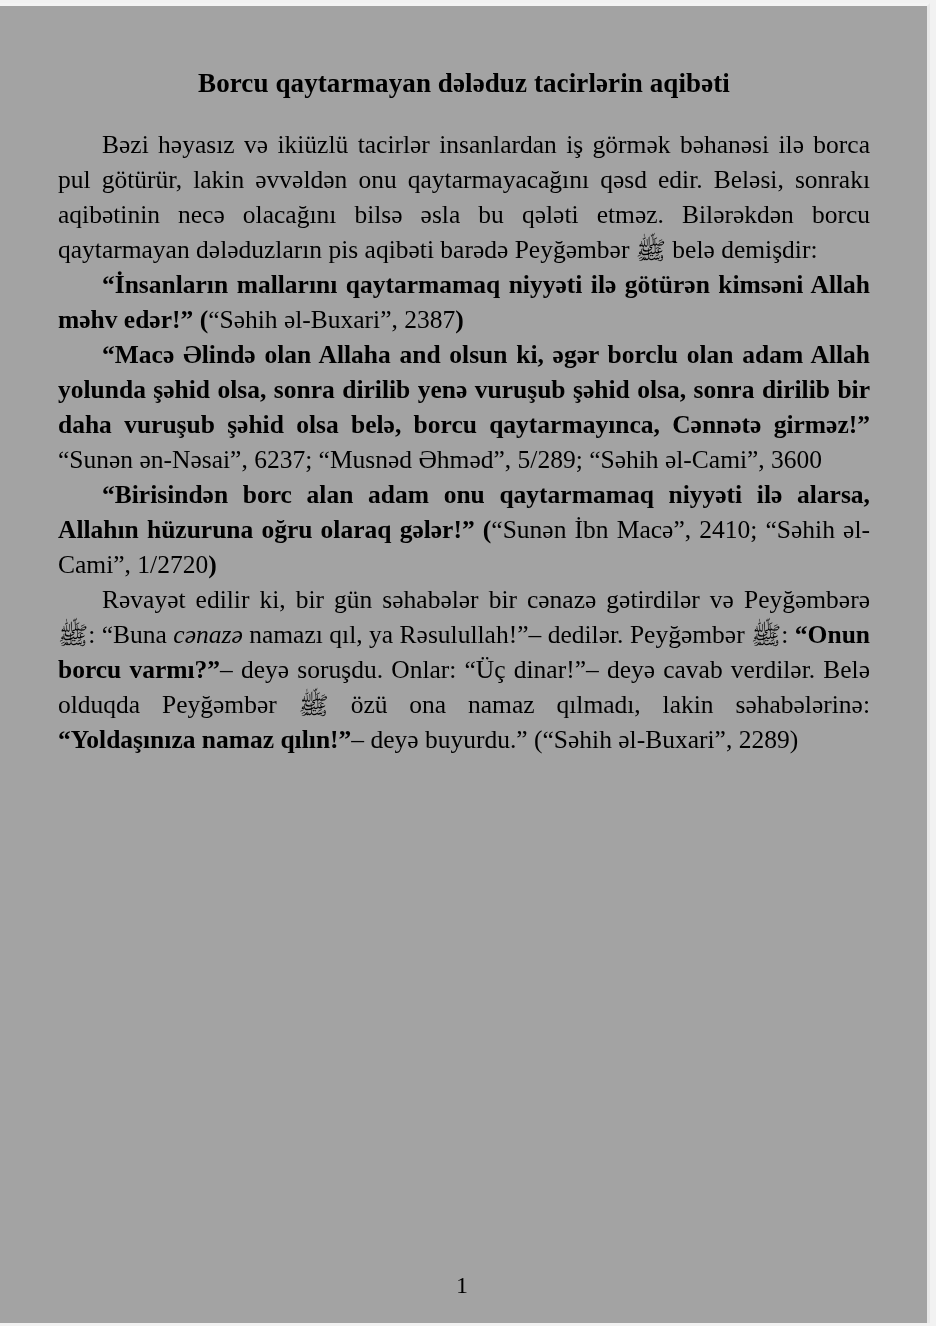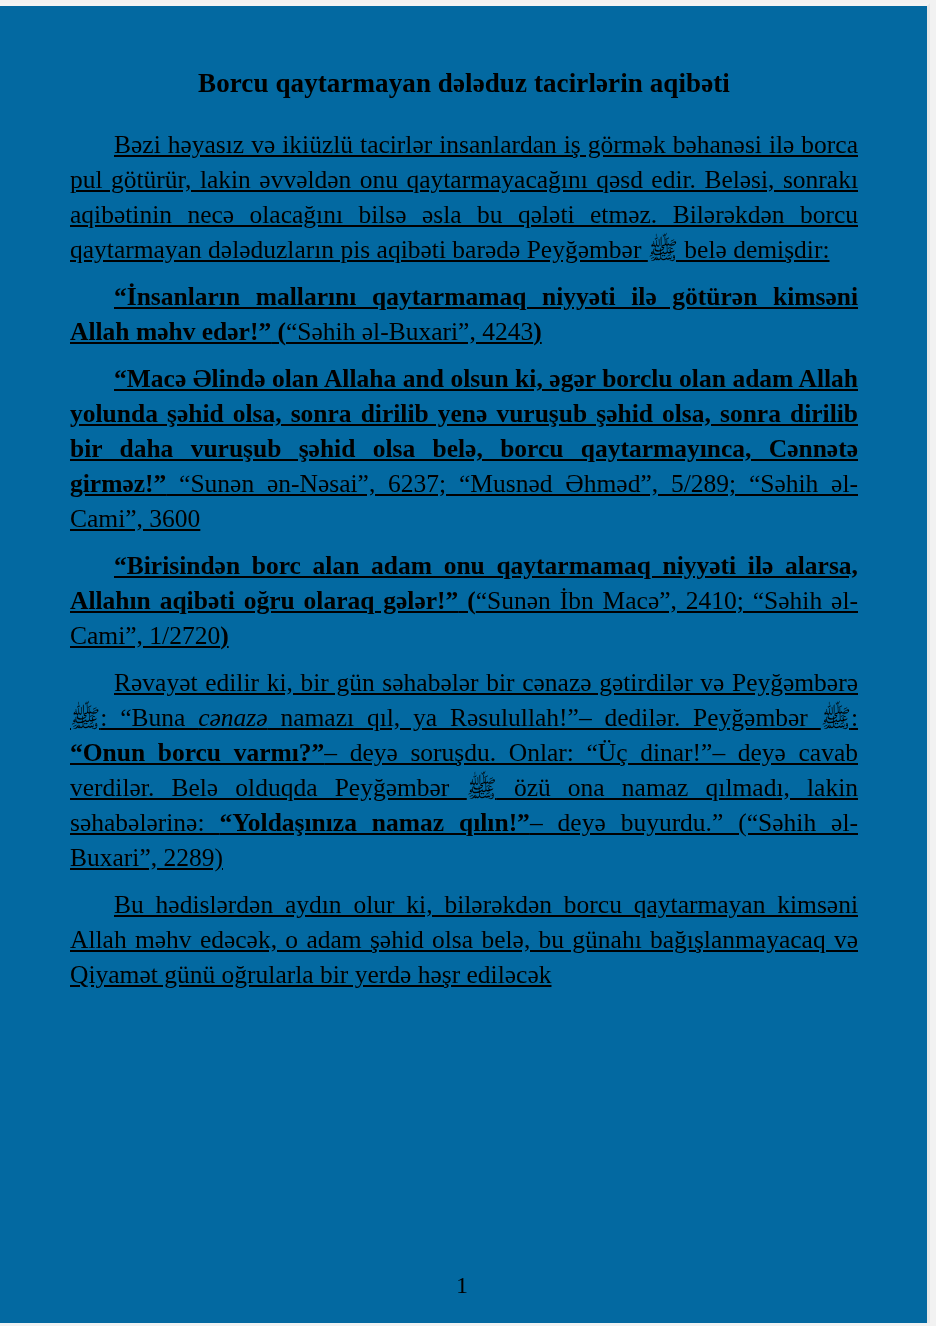--- a/index.html
+++ b/index.html
@@ -10,21 +10,21 @@
   body {
     width: 936px;
     height: 1326px;
     font-family: "Liberation Serif", "DejaVu Serif", serif;
   }
   .page {
     position: relative;
     width: 930px;
     height: 1320px;
     margin: 3px 0 0 0;
-    background: #0369a1;
+    background: #a3a3a3;
     border-right: 3px solid #e8e8e8;
     border-top: 3px solid #f4f4f4;
     box-sizing: border-box;
     overflow: hidden;
   }
   .content {
     padding: 62px 57px 0 58px;
   }
   .doc-title {
     text-align: center;
@@ -33,25 +33,24 @@
     letter-spacing: 0.1px;
     margin: 0 0 28px 0;
     color: #000;
     font-family: "Liberation Serif", "DejaVu Serif", serif;
   }
   .para {
     text-align: justify;
     text-justify: inter-word;
     font-size: 25.5px;
     line-height: 35px;
-    margin: 12px;
+    margin: 0;
     color: #000;
     text-indent: 44px;
     hyphens: none;
-    text-decoration: underline;
   }
   .q {
     font-weight: bold;
   }
   .cite {
     font-weight: normal;
   }
   .paren-bold {
     font-weight: bold;
   }
@@ -78,28 +77,27 @@
 </head>
 <body>
 
 <div class="page">
   <div class="content">
 
     <h1 class="doc-title">Borcu qaytarmayan dələduz tacirlərin aqibəti</h1>
 
     <p class="para"><span>Bəzi həyasız və ikiüzlü tacirlər insanlardan iş görmək bəhanəsi ilə borca pul götürür, lakin əvvəldən onu qaytarmayacağını qəsd edir. Beləsi, sonrakı aqibətinin necə olacağını bilsə əsla bu qələti etməz. Bilərəkdən borcu qaytarmayan dələduzların pis aqibəti barədə Peyğəmbər </span><span class="salawat">ﷺ</span><span> belə demişdir:</span></p>
 
-    <p class="para"><span class="q">“İnsanların mallarını qaytarmamaq niyyəti ilə götürən kimsəni Allah məhv edər!”</span><span class="paren-bold"> (</span><span class="cite">“Səhih əl-Buxari”, 4243</span><span class="paren-bold">)</span></p>
+    <p class="para"><span class="q">“İnsanların mallarını qaytarmamaq niyyəti ilə götürən kimsəni Allah məhv edər!”</span><span class="paren-bold"> (</span><span class="cite">“Səhih əl-Buxari”, 2387</span><span class="paren-bold">)</span></p>
 
 
     <p class="para"><span class="q">“Macə Əlində olan Allaha and olsun ki, əgər borclu olan adam Allah yolunda şəhid olsa, sonra dirilib yenə vuruşub şəhid olsa, sonra dirilib bir daha vuruşub şəhid olsa belə, borcu qaytarmayınca, Cənnətə girməz!”</span><span class="cite"> “Sunən ən-Nəsai”, 6237; “Musnəd Əhməd”, 5/289; “Səhih əl-Cami”, 3600</span></p>
 
-    <p class="para"><span class="q">“Birisindən borc alan adam onu qaytarmamaq niyyəti ilə alarsa, Allahın aqibəti oğru olaraq gələr!”</span><span class="paren-bold"> (</span><span class="cite">“Sunən İbn Macə”, 2410; “Səhih əl-Cami”, 1/2720</span><span class="paren-bold">)</span></p>
+    <p class="para"><span class="q">“Birisindən borc alan adam onu qaytarmamaq niyyəti ilə alarsa, Allahın hüzuruna oğru olaraq gələr!”</span><span class="paren-bold"> (</span><span class="cite">“Sunən İbn Macə”, 2410; “Səhih əl-Cami”, 1/2720</span><span class="paren-bold">)</span></p>
 
     <p class="para"><span>Rəvayət edilir ki, bir gün səhabələr bir cənazə gətirdilər və Peyğəmbərə </span><span class="salawat">ﷺ</span><span>: “Buna </span><span class="ital">cənazə</span><span> namazı qıl, ya Rəsulullah!”– dedilər. Peyğəmbər </span><span class="salawat">ﷺ</span><span>: </span><span class="q">“Onun borcu varmı?”</span><span>– deyə soruşdu. Onlar: “Üç dinar!”– deyə cavab verdilər. Belə olduqda Peyğəmbər </span><span class="salawat">ﷺ</span><span> özü ona namaz qılmadı, lakin səhabələrinə: </span><span class="q">“Yoldaşınıza namaz qılın!”</span><span>– deyə buyurdu.” (“Səhih əl-Buxari”, 2289)</span></p>
 
-    <p class="para">Bu hədislərdən aydın olur ki, bilərəkdən borcu qaytarmayan kimsəni Allah məhv edəcək, o adam şəhid olsa belə, bu günahı bağışlanmayacaq və Qiyamət günü oğrularla bir yerdə həşr ediləcək</p>
 
     <div class="spacer-bottom"></div>
   </div>
 
   <div class="page-number">1</div>
 </div>
 
 </body></html>

